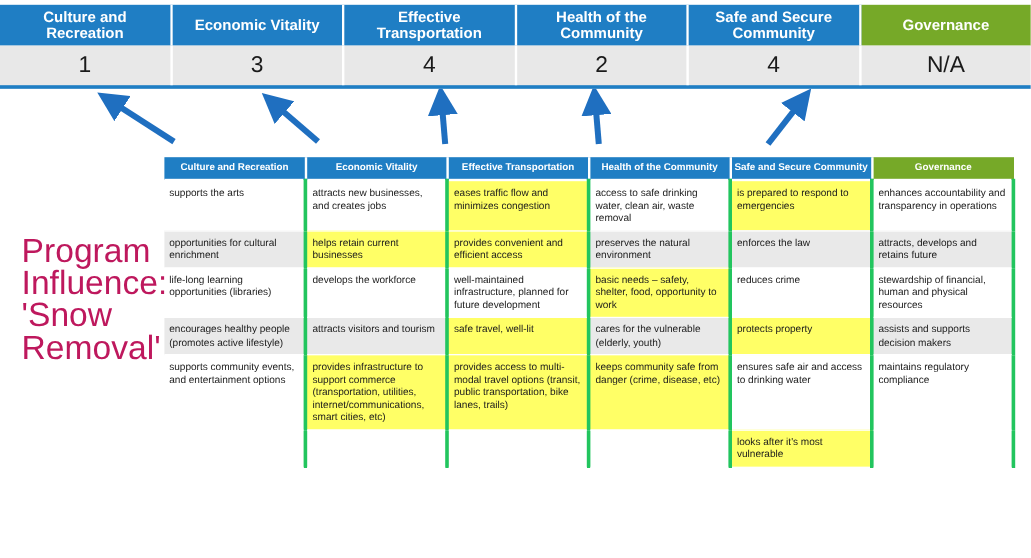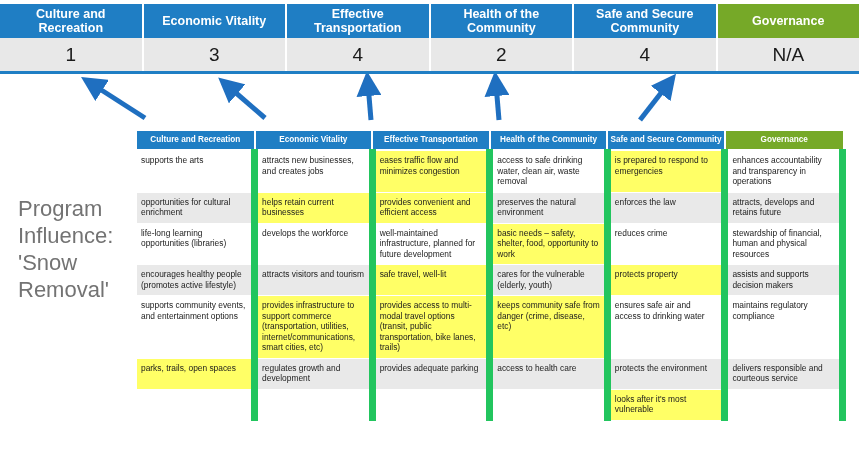--- a/index.html
+++ b/index.html
@@ -75,23 +75,23 @@
     height: 60px;
     pointer-events: none;
   }
 
   
   #caption {
     position: absolute;
     left: 18px;
     top: 195px;
     width: 120px;
-    font-size: 22px;
+    font-size: 28px;
     line-height: 27px;
-    color: #737373;
+    color: #be185d;
   }
 
   
   #matrix {
     position: absolute;
     left: 137px;
     top: 131px;
     width: 709px;
     border-collapse: collapse;
     table-layout: fixed;
@@ -109,21 +109,21 @@
     line-height: 10px;
     border-right: 2px solid #ffffff;
     border-bottom: 2px solid #ffffff;
   }
   #matrix th.gov { background: #76a928; border-right: none; }
   #matrix td {
     background: #ffffff;
     vertical-align: top;
     padding: 4px 4px 5px 4px;
     line-height: 10.5px;
-    border-right: 7px solid #22c55e;
+    border-right: 3px solid #22c55e;
     border-bottom: 1px solid #ffffff;
     height: 18px;
   }
   #matrix tr.shade td { background: #e9e9e9; }
   #matrix td.hl, #matrix tr.shade td.hl { background: #ffff66; }
   #matrix td.empty { background: #ffffff; }
   #matrix tr.shade td.empty { background: #ffffff; }
 </style>
 </head>
 <body>
@@ -217,28 +217,20 @@
       </tr>
       <tr>
         <td>supports community events, and entertainment options</td>
         <td class="hl">provides infrastructure to support commerce (transportation, utilities, internet/communications, smart cities, etc)</td>
         <td class="hl">provides access to multi-modal travel options (transit, public transportation, bike lanes, trails)</td>
         <td class="hl">keeps community safe from danger (crime, disease, etc)</td>
         <td>ensures safe air and access to drinking water</td>
         <td>maintains regulatory compliance</td>
       </tr>
       <tr class="shade">
-        <td class="hl">parks, trails, open spaces</td>
-        <td>regulates growth and development</td>
-        <td>provides adequate parking</td>
-        <td>access to health care</td>
-        <td>protects the environment</td>
-        <td>delivers responsible and courteous service</td>
-      </tr>
-      <tr class="shade">
         <td class="empty"></td>
         <td class="empty"></td>
         <td class="empty"></td>
         <td class="empty"></td>
         <td class="hl">looks after it's most vulnerable</td>
         <td class="empty"></td>
       </tr>
     </tbody>
 </table>
 

